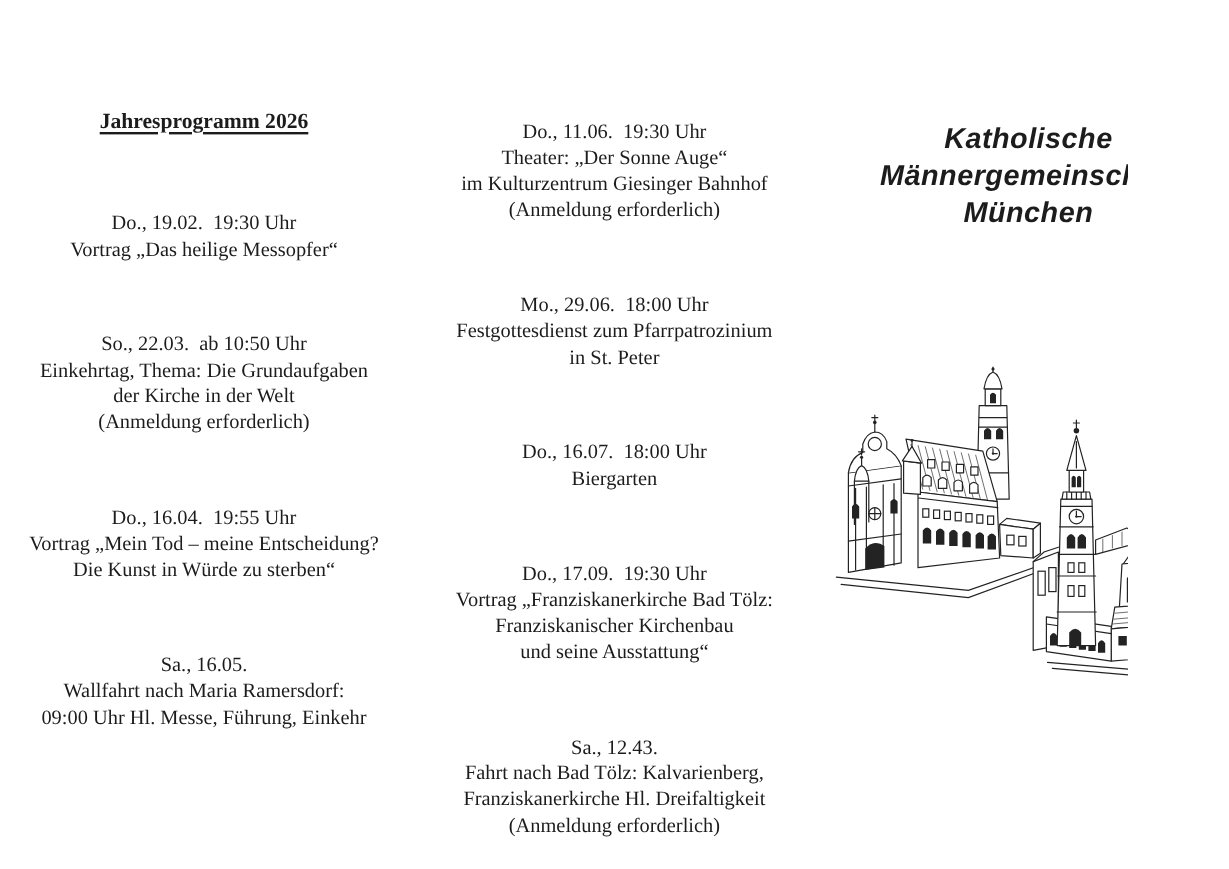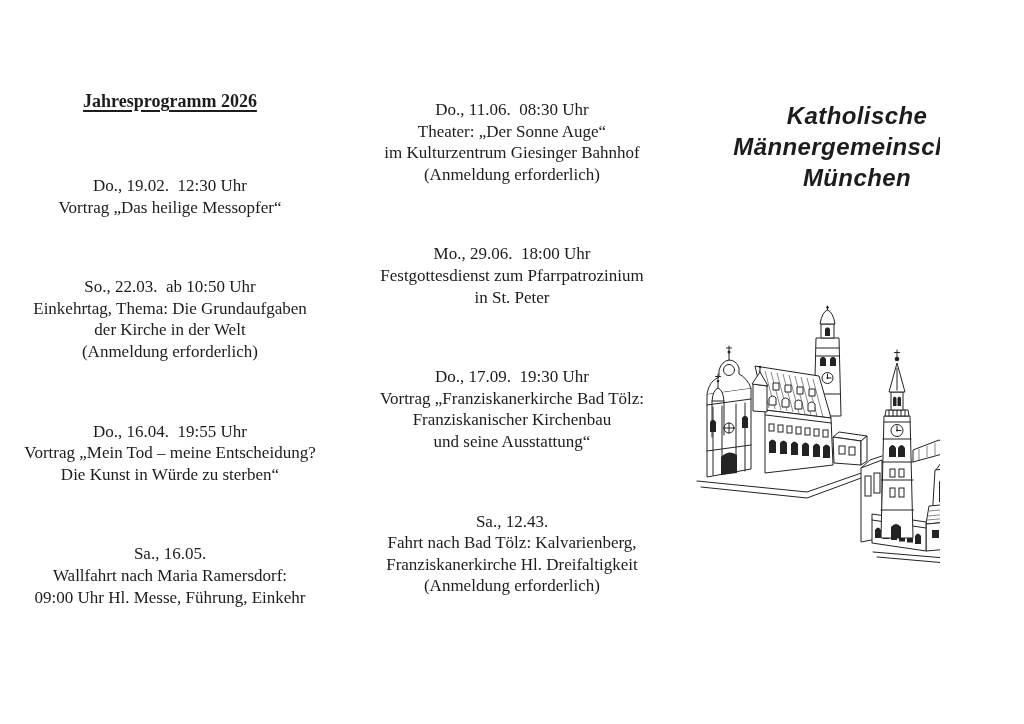--- a/index.html
+++ b/index.html
@@ -30,44 +30,46 @@
   .dk    { fill:#232323; stroke:none; }
   svg line { stroke:#232323; stroke-width:1; stroke-linecap:round; }
 </style>
 </head>
 <body>
 
 <div class="sheet">
 
   <section class="col col-left">
     <h1 class="title">Jahresprogramm 2026</h1>
-    <p class="event">Do., 19.02.  12:30 Uhr
+    <p class="event">Do., 19.02.  19:30 Uhr
 Vortrag „Das heilige Messopfer“</p>
     <p class="event">So., 22.03.  ab 10:50 Uhr
 Einkehrtag, Thema: Die Grundaufgaben
 der Kirche in der Welt
 (Anmeldung erforderlich)</p>
     <p class="event">Do., 16.04.  19:55 Uhr
 Vortrag „Mein Tod – meine Entscheidung?
 Die Kunst in Würde zu sterben“</p>
     <p class="event">Sa., 16.05.
 Wallfahrt nach Maria Ramersdorf:
 09:00 Uhr Hl. Messe, Führung, Einkehr</p>
     
     
   </section>
 
   <section class="col col-mid">
-    <p class="event">Do., 11.06.  08:30 Uhr
+    <p class="event">Do., 11.06.  19:30 Uhr
 Theater: „Der Sonne Auge“
 im Kulturzentrum Giesinger Bahnhof
 (Anmeldung erforderlich)</p>
     <p class="event">Mo., 29.06.  18:00 Uhr
 Festgottesdienst zum Pfarrpatrozinium
 in St. Peter</p>
+    <p class="event">Do., 16.07.  18:00 Uhr
+Biergarten</p>
     <p class="event">Do., 17.09.  19:30 Uhr
 Vortrag „Franziskanerkirche Bad Tölz:
 Franziskanischer Kirchenbau
 und seine Ausstattung“</p>
     <p class="event">Sa., 12.43.
 Fahrt nach Bad Tölz: Kalvarienberg,
 Franziskanerkirche Hl. Dreifaltigkeit
 (Anmeldung erforderlich)</p>
     
     

